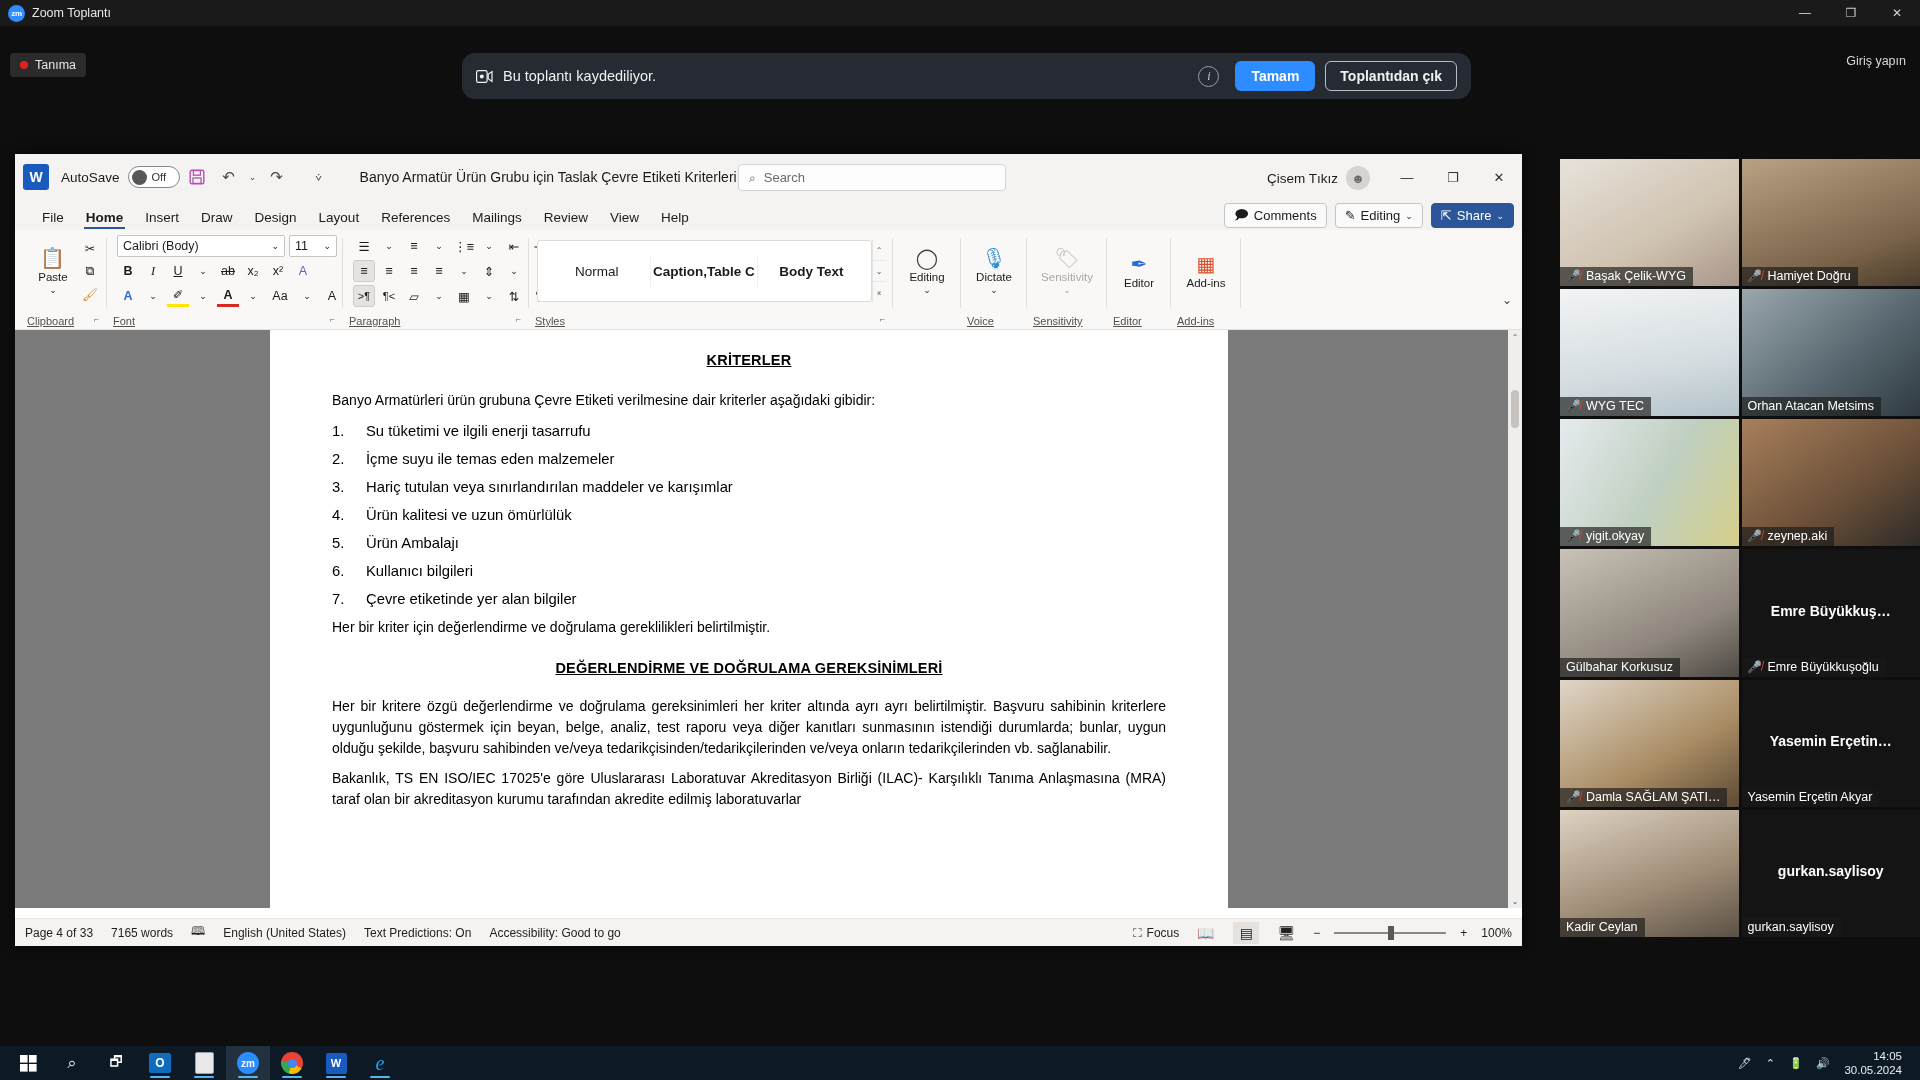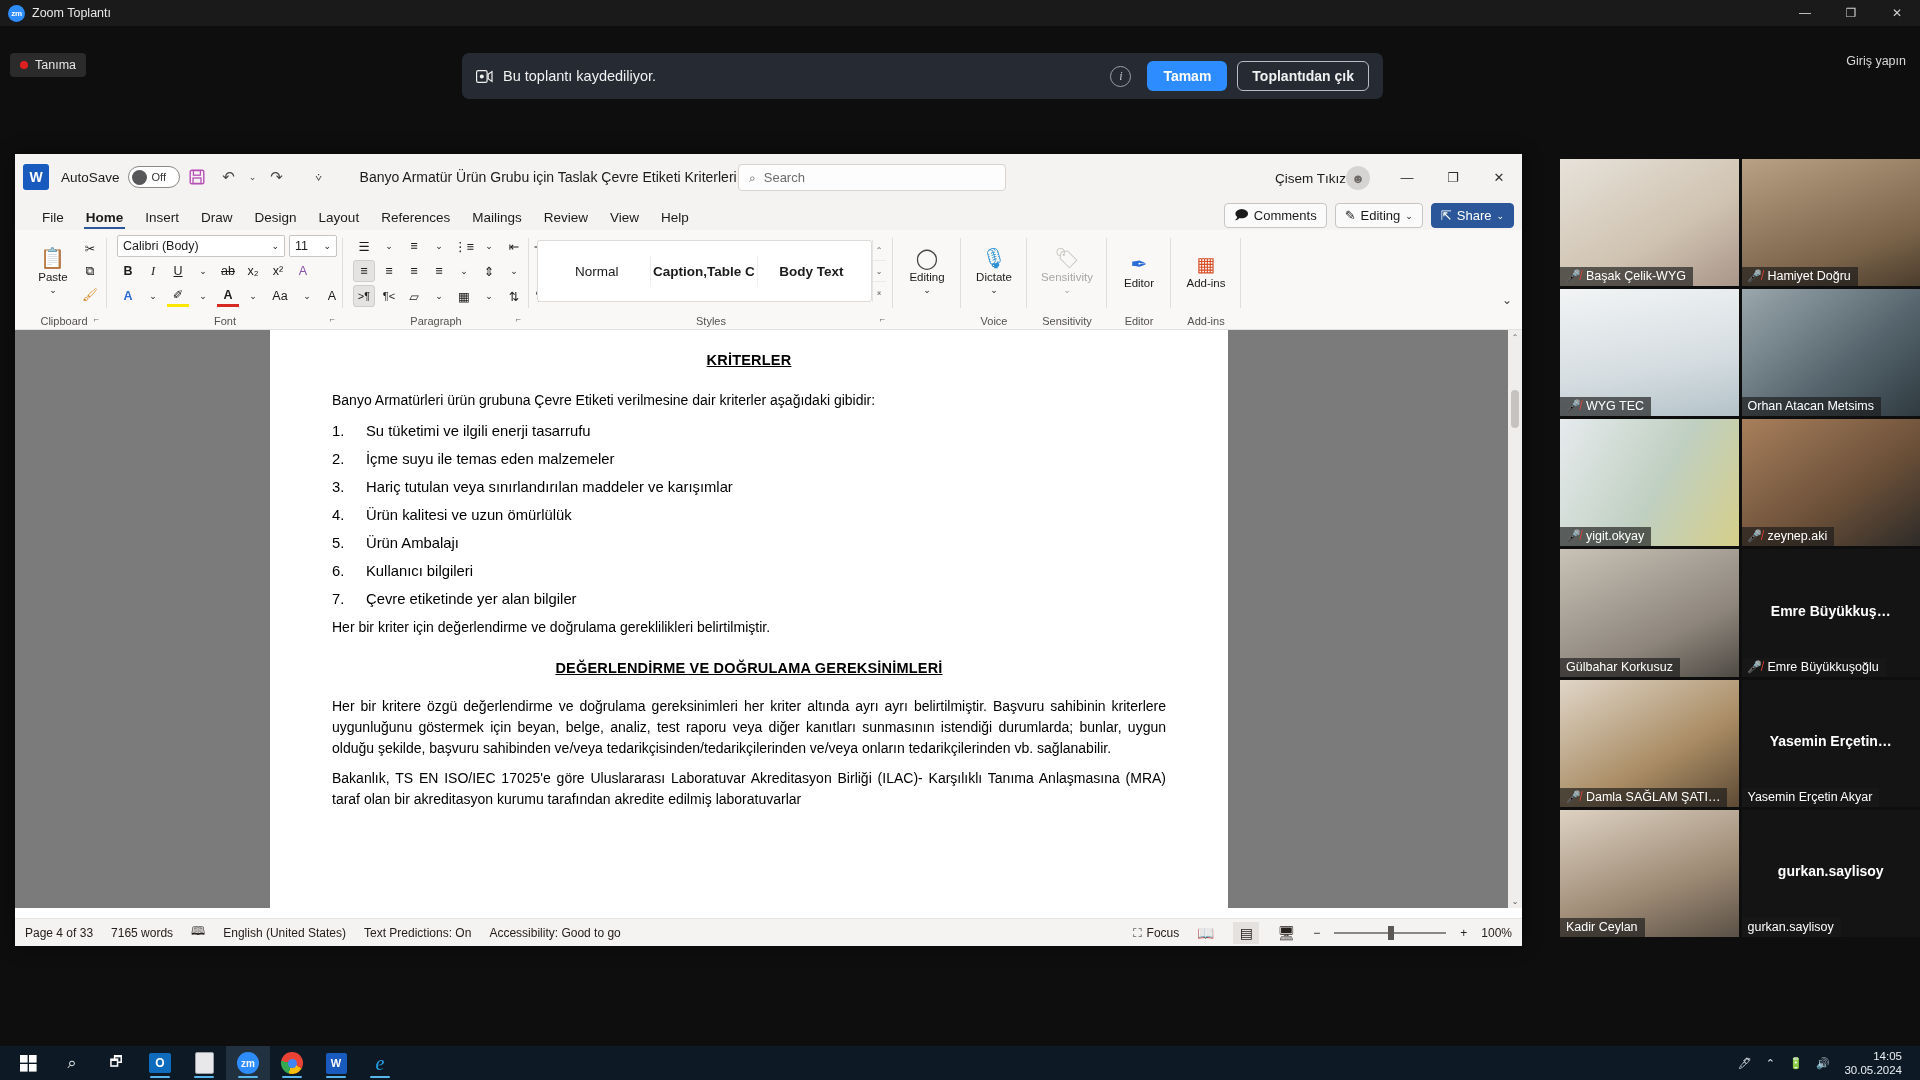--- a/index.html
+++ b/index.html
@@ -41,22 +41,22 @@
     background:#2b2b2b; color:#e6e6e6; border-radius:4px;
     height:24px; display:flex; align-items:center; padding:0 10px; font-size:12.5px;
   }
   .rec-dot { width:8px;height:8px;border-radius:50%;background:#e02020;margin-right:7px; }
 
   .signin {
     position:absolute; right:14px; top:28px; color:#d9d9d9; font-size:12.5px;
   }
 
   .rec-banner {
-    position:absolute; left:462px; top:27px; width:921px; height:46px;
-    background:#252a33; border-radius:7px; display:flex; align-items:center;
+    position:absolute; left:462px; top:27px; width:1009px; height:46px;
+    background:#252a33; border-radius:13px; display:flex; align-items:center;
     padding:0 14px; color:#f1f1f1; font-size:14.5px;
   }
   .rec-banner .camicon { margin-right:10px; display:flex; align-items:center; }
   .rec-banner .spacer { flex:1; }
   .info-circle {
     width:21px;height:21px;border-radius:50%;border:1.5px solid #9aa0aa;
     display:flex;align-items:center;justify-content:center;color:#c5cad1;
     font-size:12px; font-style:italic; font-family:"Liberation Serif", serif; margin-right:16px;
   }
   .btn-primary {
@@ -94,21 +94,21 @@
   }
   .doc-title {
     margin-left:26px; font-size:14px; color:#1b1b1b; display:flex; align-items:center; gap:7px;
   }
   .search-box {
     position:absolute; left:723px; top:10px; width:268px; height:27px;
     background:#fdfdfd; border:1px solid #d6d3d1; border-radius:4px;
     display:flex; align-items:center; padding:0 10px; color:#6b6b6b; font-size:13px;
   }
   .acct {
-    position:absolute; right:152px; top:12px; display:flex; align-items:center; 
+    position:absolute; right:152px; top:12px; display:flex; align-items:center; gap:8px;
     font-size:13.5px; color:#1b1b1b;
   }
   .avatar-sm {
     width:24px;height:24px;border-radius:50%;background:#d6d4d2;
     display:flex;align-items:center;justify-content:center;color:#6d6a67;font-size:13px;
   }
   .win-btns { position:absolute; right:0; top:0; display:flex; height:46px; }
   .win-btns div { width:46px;display:flex;align-items:center;justify-content:center;font-size:13px;color:#303030; }
 
   
@@ -131,21 +131,21 @@
   .pill.share { background:#2b579a; color:#fff; border-color:#2b579a; }
 
   
   .ribbon {
     height:100px; background:#f9f8f7; border-bottom:1px solid #e3e1df;
     display:flex; position:relative; padding-left:6px;
   }
   .rgroup { display:flex; flex-direction:column; height:100px; position:relative; padding:0 6px; }
   .rgroup .gbody { flex:1; display:flex; align-items:center; }
   .rgroup .glabel {
-    height:18px; font-size:11px; color:#55514e; text-align:center; line-height:18px; position:relative;
+    height:18px; font-size:11px; color:#55514e; text-align:left; line-height:18px; position:relative;text-decoration:underline;
   }
   .rgroup .glabel .dlg { position:absolute; right:2px; bottom:2px; font-size:9px; color:#6b6b6b; }
   .rgroup:after {
     content:""; position:absolute; right:0; top:8px; bottom:22px; width:1px; background:#e0ddda;
   }
   .bigbtn { display:flex;flex-direction:column;align-items:center;justify-content:center;
             width:54px; font-size:11.5px; color:#1b1b1b; gap:2px; }
   .bigbtn .ic { font-size:20px; line-height:22px; color:#444; }
   .smallrow { display:flex; align-items:center; gap:3px; }
   .sb { width:22px;height:22px;display:flex;align-items:center;justify-content:center;

